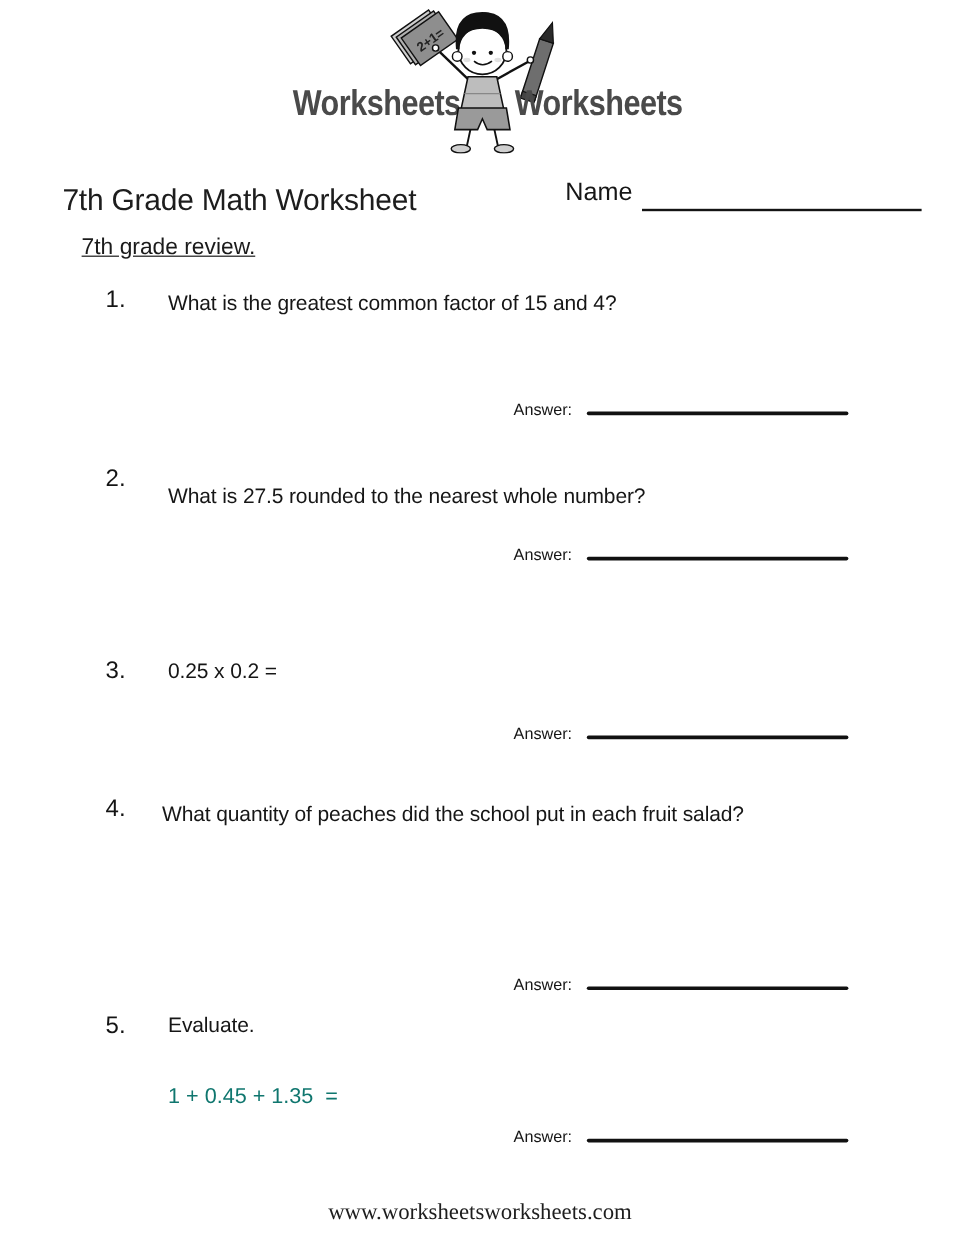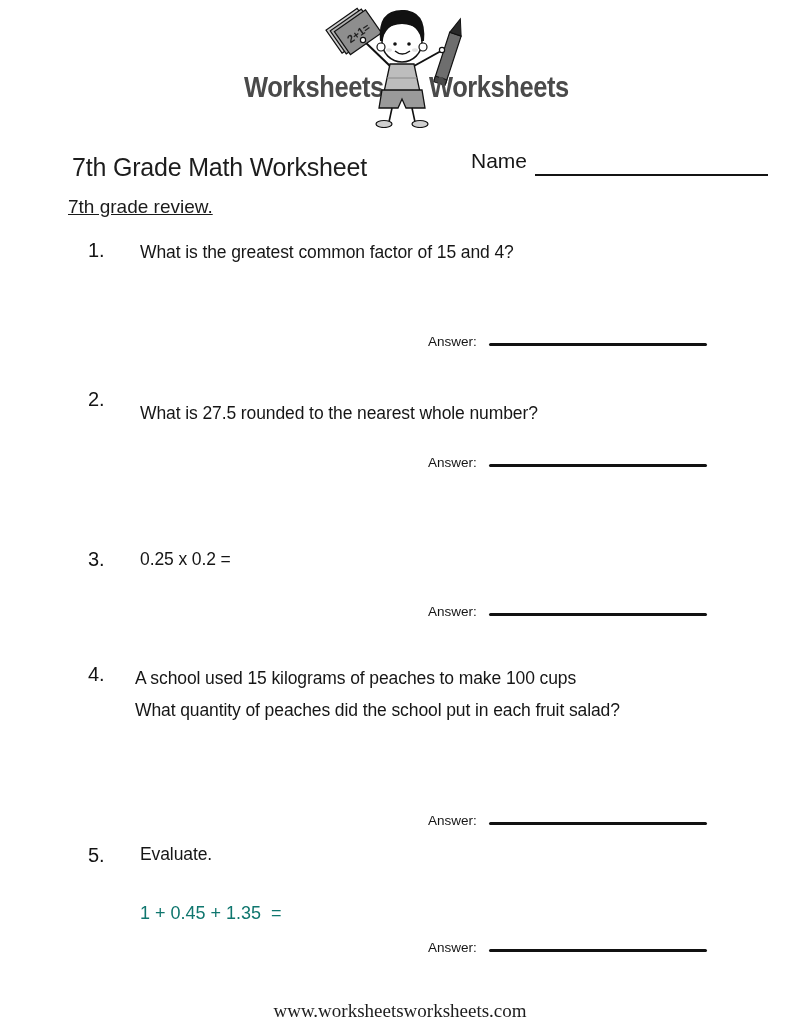--- a/index.html
+++ b/index.html
@@ -9,21 +9,21 @@
     overflow:hidden;
   }
   .abs{position:absolute;}
   
   .logo-word{
     position:absolute;top:70px;font-weight:bold;font-size:30px;color:#4a4a4a;
     letter-spacing:-0.5px;transform:scaleX(0.85);transform-origin:left center;
     white-space:nowrap;
   }
   
-  .page-title{position:absolute;left:72px;top:153px;font-size:25px;font-weight:400;color:#1d1d1d;margin:0;letter-spacing:-0.2px;}
+  .page-title{position:absolute;left:52px;top:153px;font-size:25px;font-weight:400;color:#1d1d1d;margin:0;letter-spacing:-0.2px;}
   .name-label{position:absolute;left:471px;top:149px;font-size:21px;color:#161616;}
   .name-line{position:absolute;left:535px;top:174px;width:233px;height:2px;background:#141414;}
   .subtitle{position:absolute;left:68px;top:196px;font-size:19px;color:#1b1b1b;text-decoration:underline;}
   
   .q-num{position:absolute;left:88px;font-size:20px;color:#141414;}
   .q-text{position:absolute;left:140px;font-size:17.5px;color:#161616;letter-spacing:-0.1px;}
   .q-text .qline{line-height:32.3px;}
   .q-expr{position:absolute;left:140px;font-size:18px;color:#0f766e;white-space:pre;}
   
   .ans-label{position:absolute;left:428px;font-size:13.5px;color:#161616;}
@@ -99,21 +99,20 @@
 <span class="ans-label" style="top:455px;">Answer:</span>
 <div class="ans-line" style="top:464px;"></div>
 
 <span class="q-num" style="top:548px;">3.</span>
 <div class="q-text" style="top:549px;">0.25 x 0.2 =</div>
 <span class="ans-label" style="top:604px;">Answer:</span>
 <div class="ans-line" style="top:613px;"></div>
 
 <span class="q-num" style="top:663px;">4.</span>
 <div class="q-text" style="left:135px;top:662px;">
-  <div class="qline">A school used 15 kilograms of peaches to make 100 cups</div>
   <div class="qline">What quantity of peaches did the school put in each fruit salad?</div>
 </div>
 <span class="ans-label" style="top:813px;">Answer:</span>
 <div class="ans-line" style="top:822px;"></div>
 
 <span class="q-num" style="top:844px;">5.</span>
 <div class="q-text" style="top:844px;">Evaluate.</div>
 <div class="q-expr" style="top:903px;">1 + 0.45 + 1.35  =</div>
 <span class="ans-label" style="top:940px;">Answer:</span>
 <div class="ans-line" style="top:949px;"></div>

